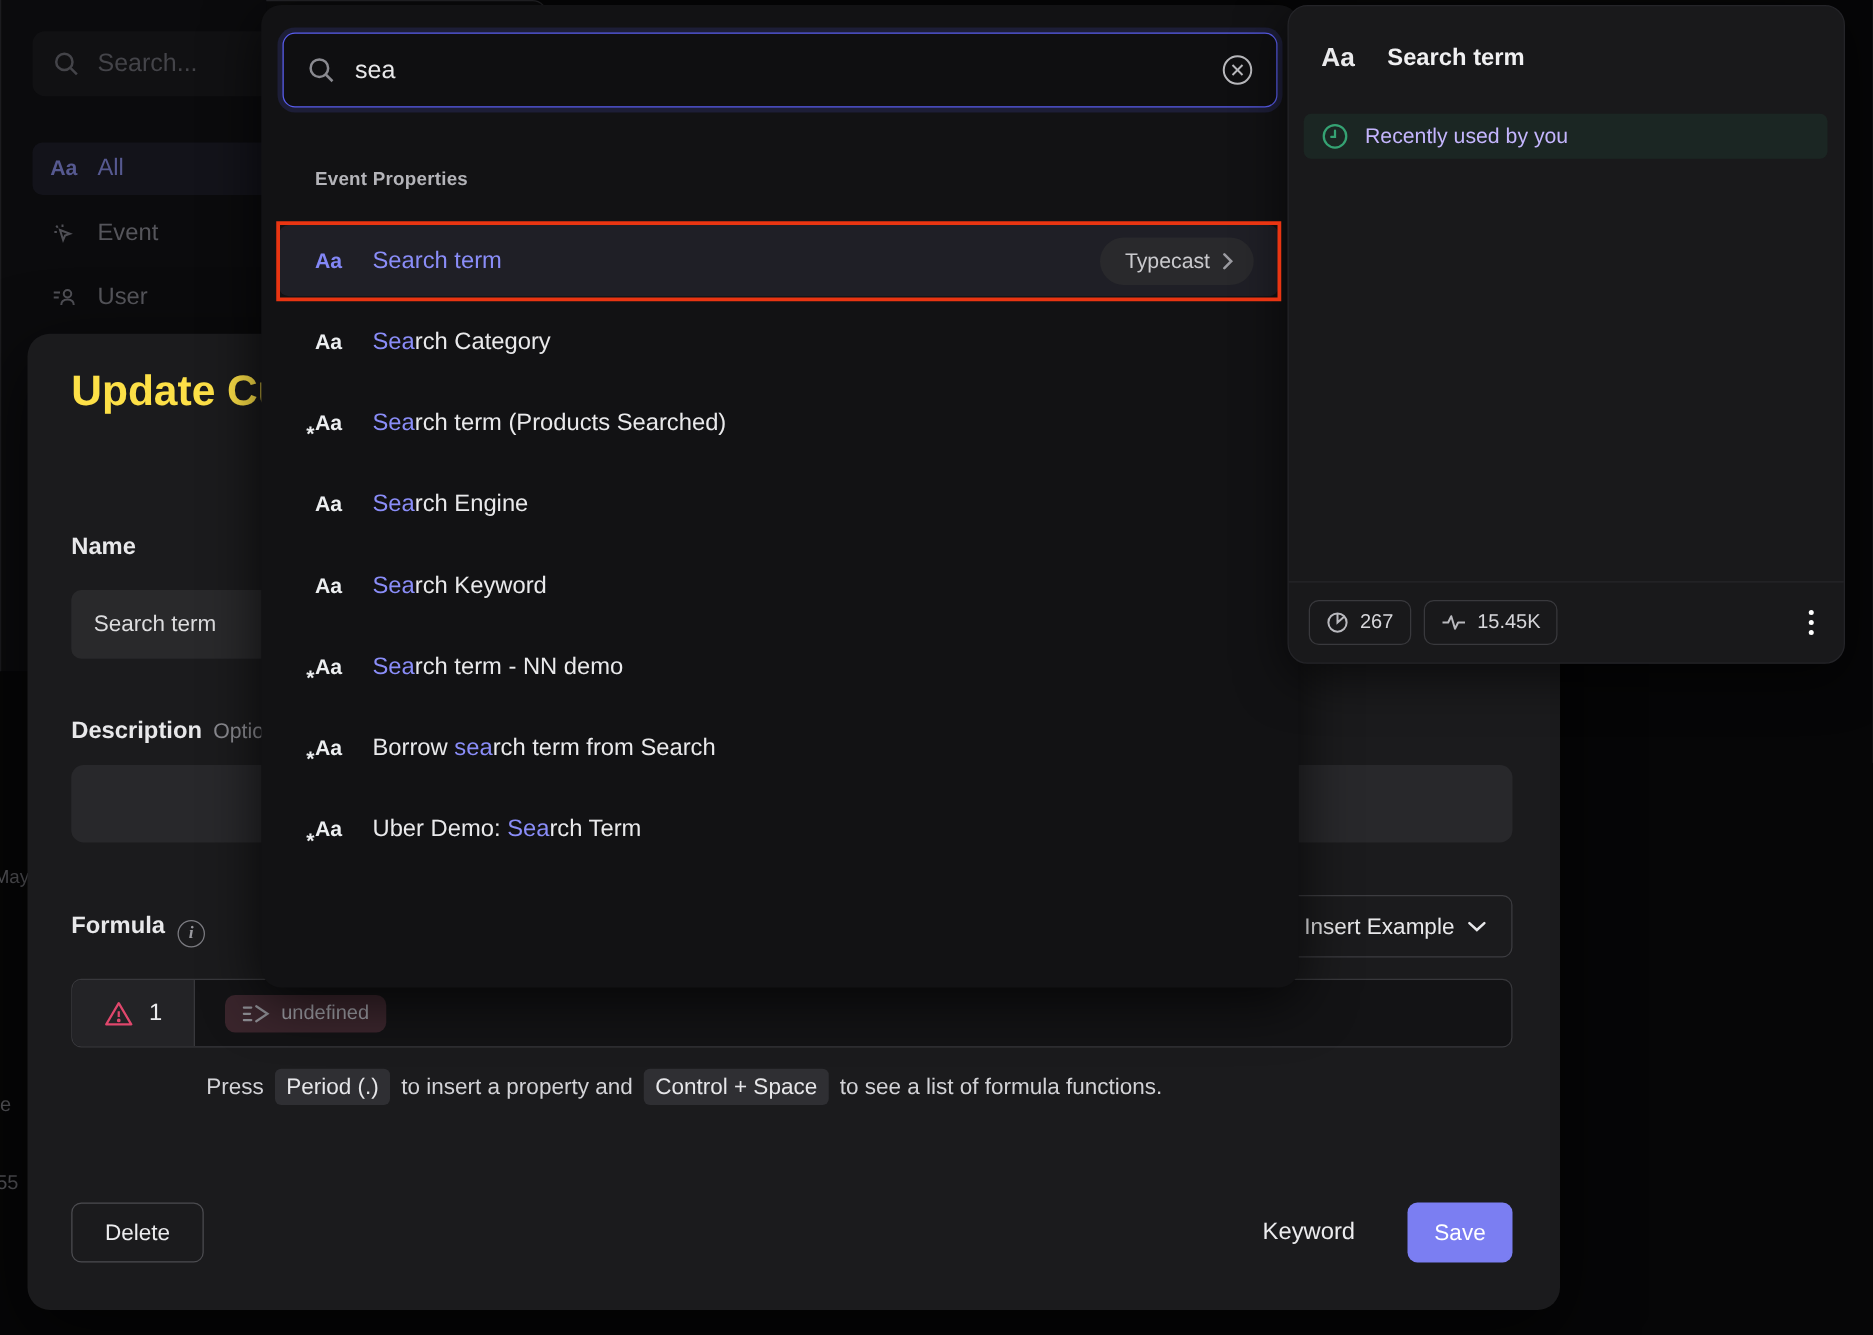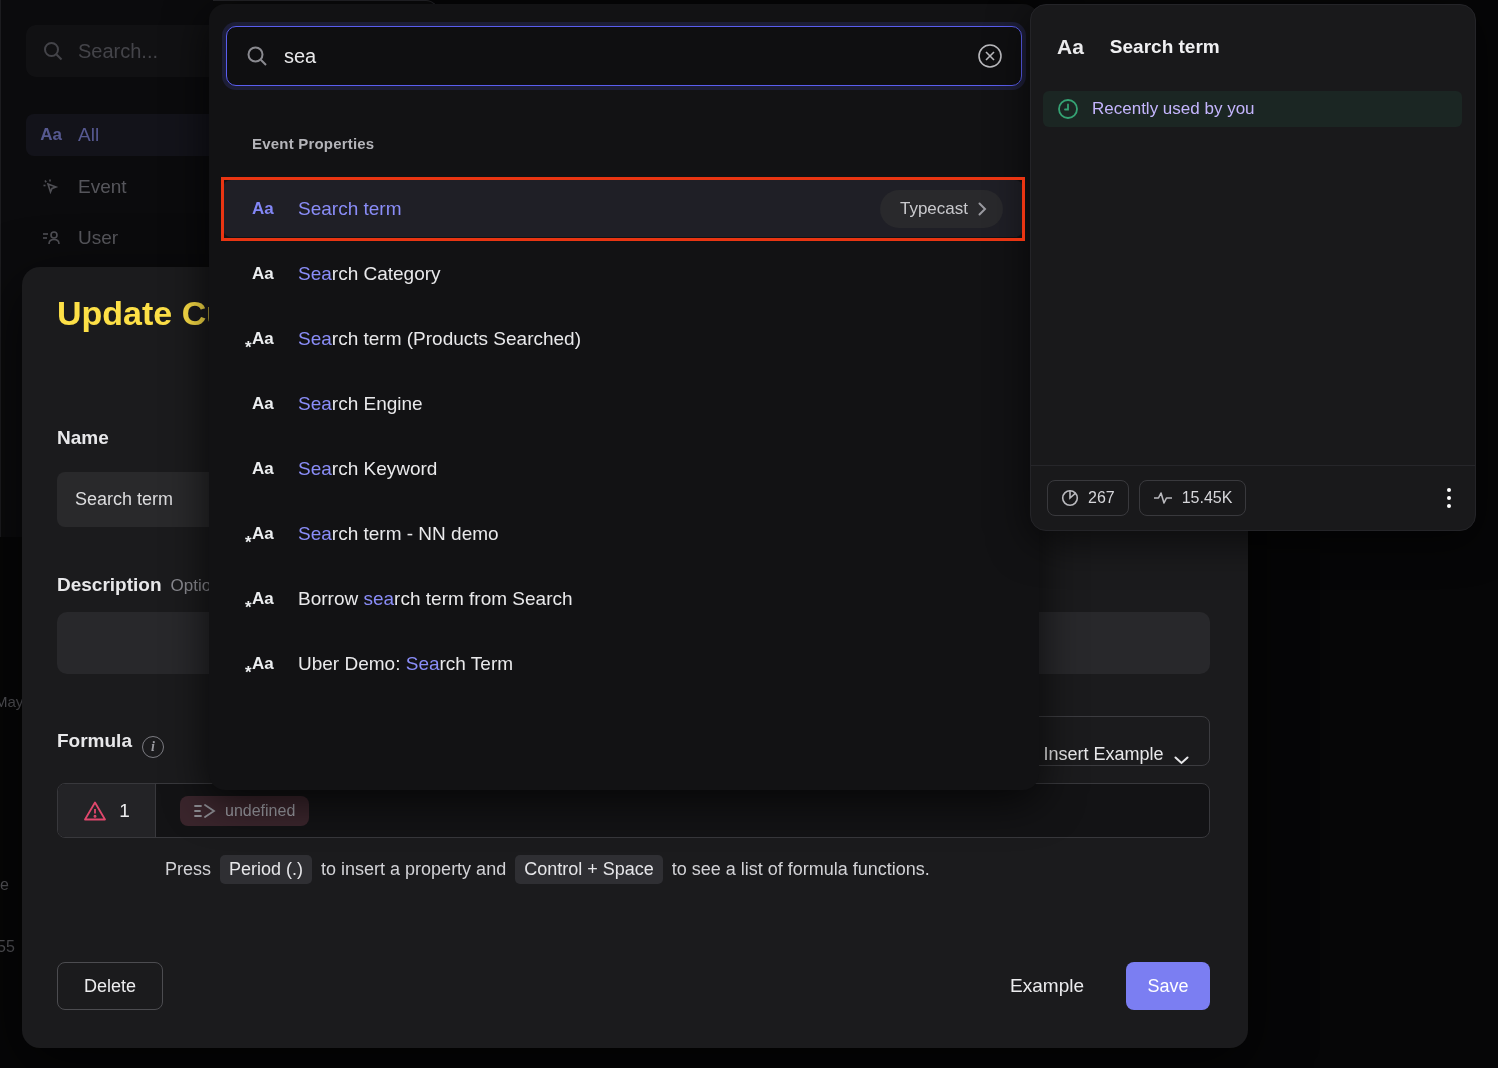--- a/index.html
+++ b/index.html
@@ -31,21 +31,21 @@
   .sb-item.sel .sb-ic { color:#6467a8; font-weight:bold; font-size:17px; }
 
   
   .modal { left:22px; top:267px; width:1226px; height:781px; background:#1b1b1d; border-radius:18px; box-shadow:0 18px 60px rgba(0,0,0,.65); }
   .m-title { position:absolute; left:35px; top:27px; font-size:34px; font-weight:bold; color:#fde047; white-space:nowrap; }
   .m-label { position:absolute; left:35px; font-size:19px; font-weight:bold; color:#e8e8ea; white-space:nowrap; }
   .m-optional { font-weight:normal; font-size:17px; color:#8a8a90; margin-left:9px; }
   .m-input { position:absolute; left:35px; width:1153px; height:55px; background:#29292b; border:none; border-radius:8px; color:#dcdcde; font-size:18px; padding:0 18px; outline:none; font-family:inherit; }
   .m-textarea { position:absolute; left:35px; top:345px; width:1153px; height:62px; background:#28282b; border:none; border-radius:10px; resize:none; outline:none; color:#dcdcde; font-size:17px; padding:12px 16px; font-family:inherit; }
   .info-circle { display:inline-flex; width:22px; height:22px; border:1.5px solid #7c7c82; border-radius:50%; color:#9a9aa0; font-size:14px; align-items:center; justify-content:center; font-family:"Liberation Serif", serif; font-style:italic; vertical-align:-4px; margin-left:10px; }
-  .insert-example { position:absolute; left:1000px; top:449px; width:188px; height:50px; border:1px solid #3c3c40; border-radius:8px; background:transparent; color:#e8e8ea; font-size:18px; display:flex; align-items:flex-end; justify-content:center; gap:10px; cursor:pointer; font-family:inherit; }
+  .insert-example { position:absolute; left:1000px; top:449px; width:188px; height:50px; border:1px solid #3c3c40; border-radius:8px; background:transparent; color:#e8e8ea; font-size:18px; display:flex; align-items:center; justify-content:center; gap:10px; cursor:pointer; font-family:inherit; }
   .formula-box { position:absolute; left:35px; top:516px; width:1153px; height:55px; border:1px solid #38383c; border-radius:8px; background:#131315; display:flex; overflow:hidden; }
   .formula-err { width:98px; background:#232326; border-right:1px solid #38383c; display:flex; align-items:center; justify-content:center; gap:12px; color:#ececee; font-size:19px; }
   .formula-field { flex:1; display:flex; align-items:center; padding-left:24px; }
   .chip-undefined { display:inline-flex; align-items:center; gap:9px; background:#3a252c; border-radius:8px; padding:6px 14px; color:#9b9ba2; font-size:16px; }
   .m-hint { position:absolute; left:143px; top:588px; display:flex; align-items:center; gap:9px; color:#d2d2d6; font-size:18px; white-space:nowrap; }
   .kbd { background:#2f2f33; border-radius:5px; padding:4px 9px; color:#e6e6e9; }
   .btn-delete { position:absolute; left:35px; top:695px; width:106px; height:48px; background:transparent; border:1px solid #4c4c50; border-radius:8px; color:#ececee; font-size:18px; cursor:pointer; font-family:inherit; }
   .btn-cancel { position:absolute; right:152px; top:695px; height:48px; background:transparent; border:none; color:#ececee; font-size:19px; cursor:pointer; font-family:inherit; padding:0 12px; }
   .btn-save { position:absolute; right:38px; top:695px; width:84px; height:48px; background:#7b7ef2; border:none; border-radius:8px; color:#ffffff; font-size:18px; cursor:pointer; font-family:inherit; }
 
@@ -216,21 +216,21 @@
 
   <div class="m-hint">
     <span>Press</span>
     <span class="kbd">Period (.)</span>
     <span>to insert a property and</span>
     <span class="kbd">Control + Space</span>
     <span>to see a list of formula functions.</span>
   </div>
 
   <button class="btn-delete">Delete</button>
-  <button class="btn-cancel">Example</button>
+  <button class="btn-cancel">Keyword</button>
   <button class="btn-save">Save</button>
 </div>
 
 <div class="abs dropdown">
   <div class="dd-search">
     <span>
       <svg width="24" height="24" viewBox="0 0 24 24" fill="none" stroke="#8a8a90" stroke-width="2">
           <circle cx="10.5" cy="10.5" r="7"></circle>
           <line x1="15.8" y1="15.8" x2="21" y2="21"></line>
         </svg>

